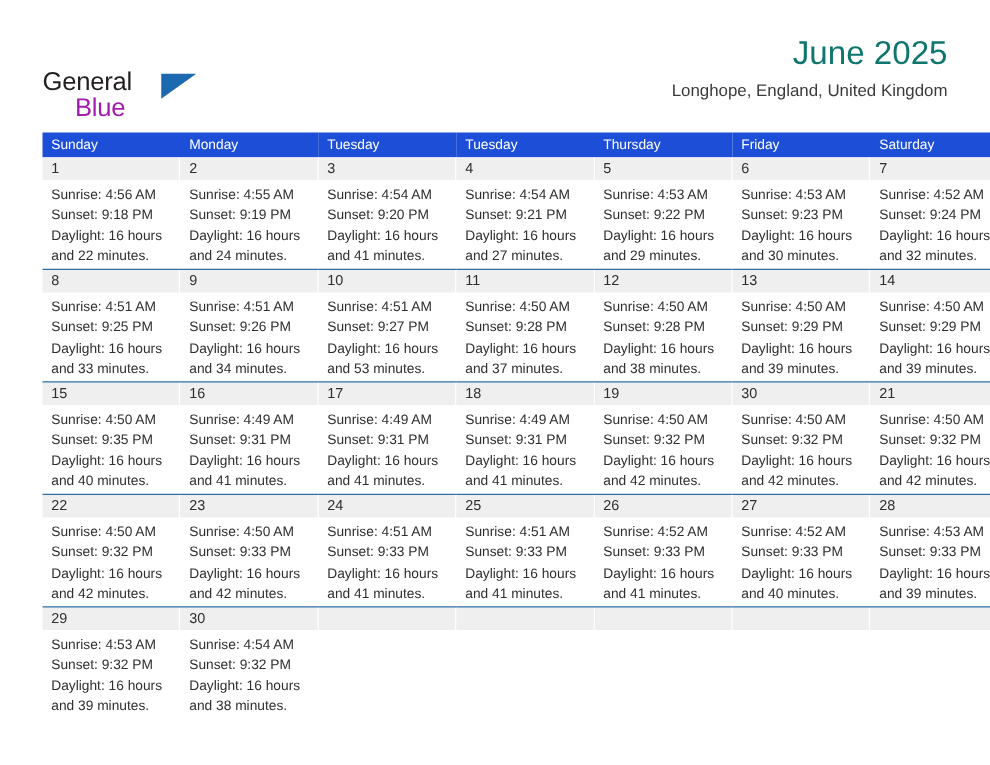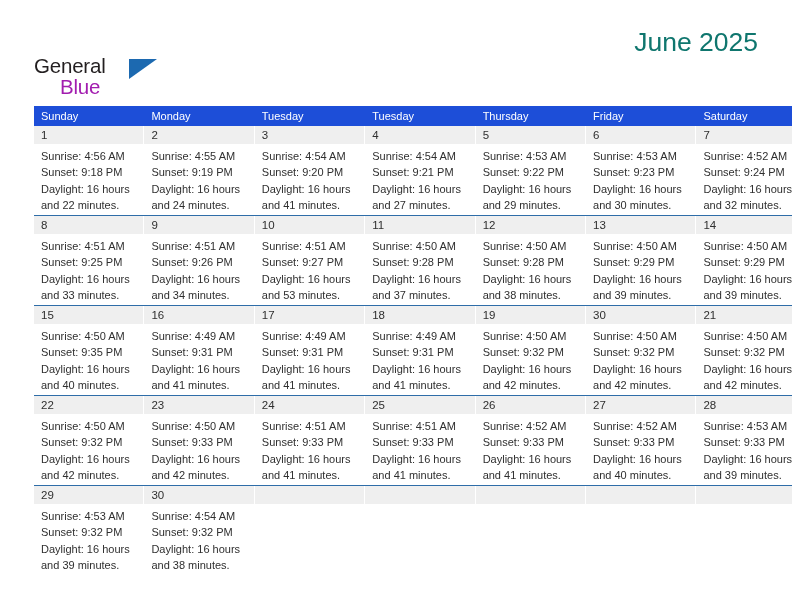--- a/index.html
+++ b/index.html
@@ -150,20 +150,21 @@
   <div class="header">
 
     <div class="logo">
       <span class="logo-general">General</span>
       <span class="logo-tri"></span>
       <span class="logo-blue">Blue</span>
     </div>
 
     <div class="title-block">
       <div class="cal-title">June 2025</div>
+      <div class="cal-subtitle">Longhope, England, United Kingdom</div>
     </div>
 
   </div>
 
   <table class="calendar">
     <thead>
       <tr id="weekday-row">
           <th>Sunday</th>
           <th>Monday</th>
           <th>Tuesday</th>

